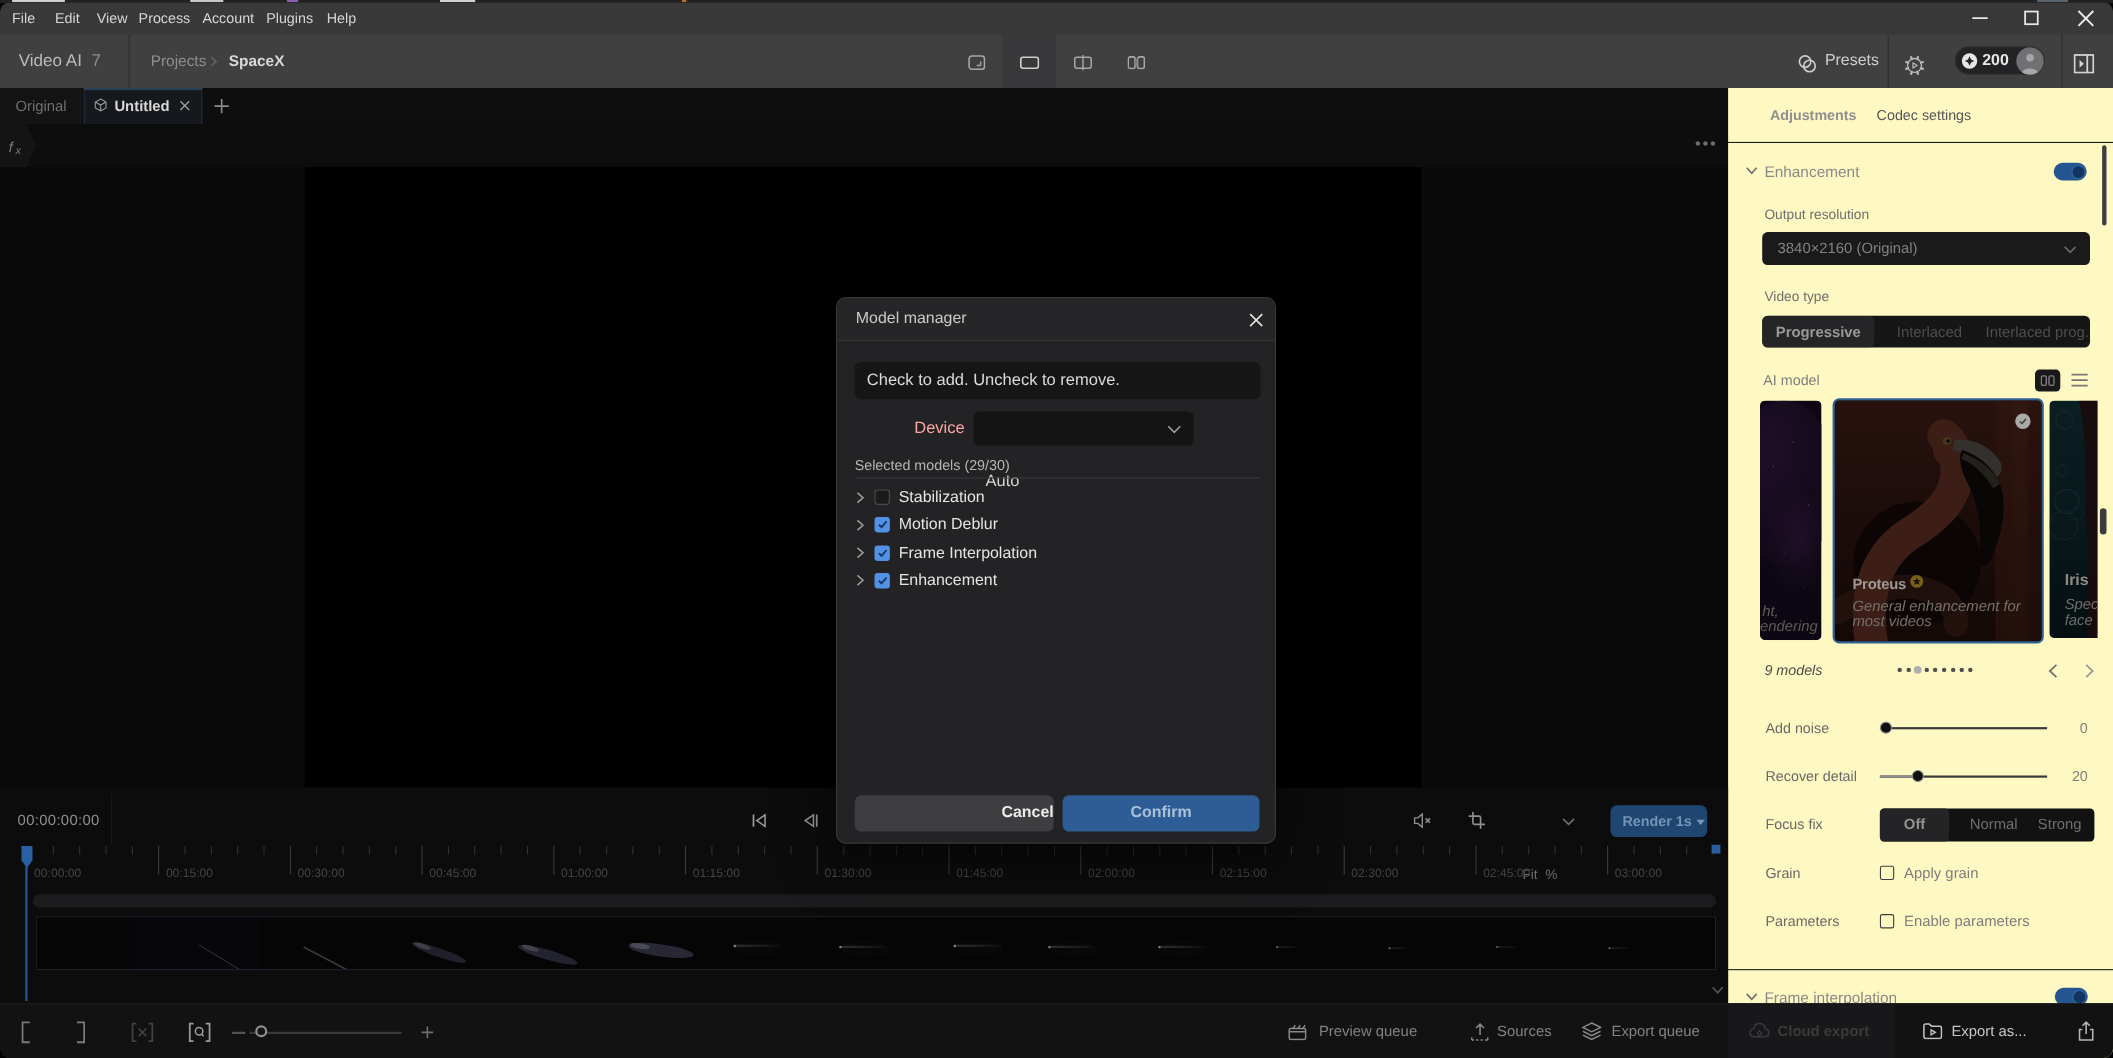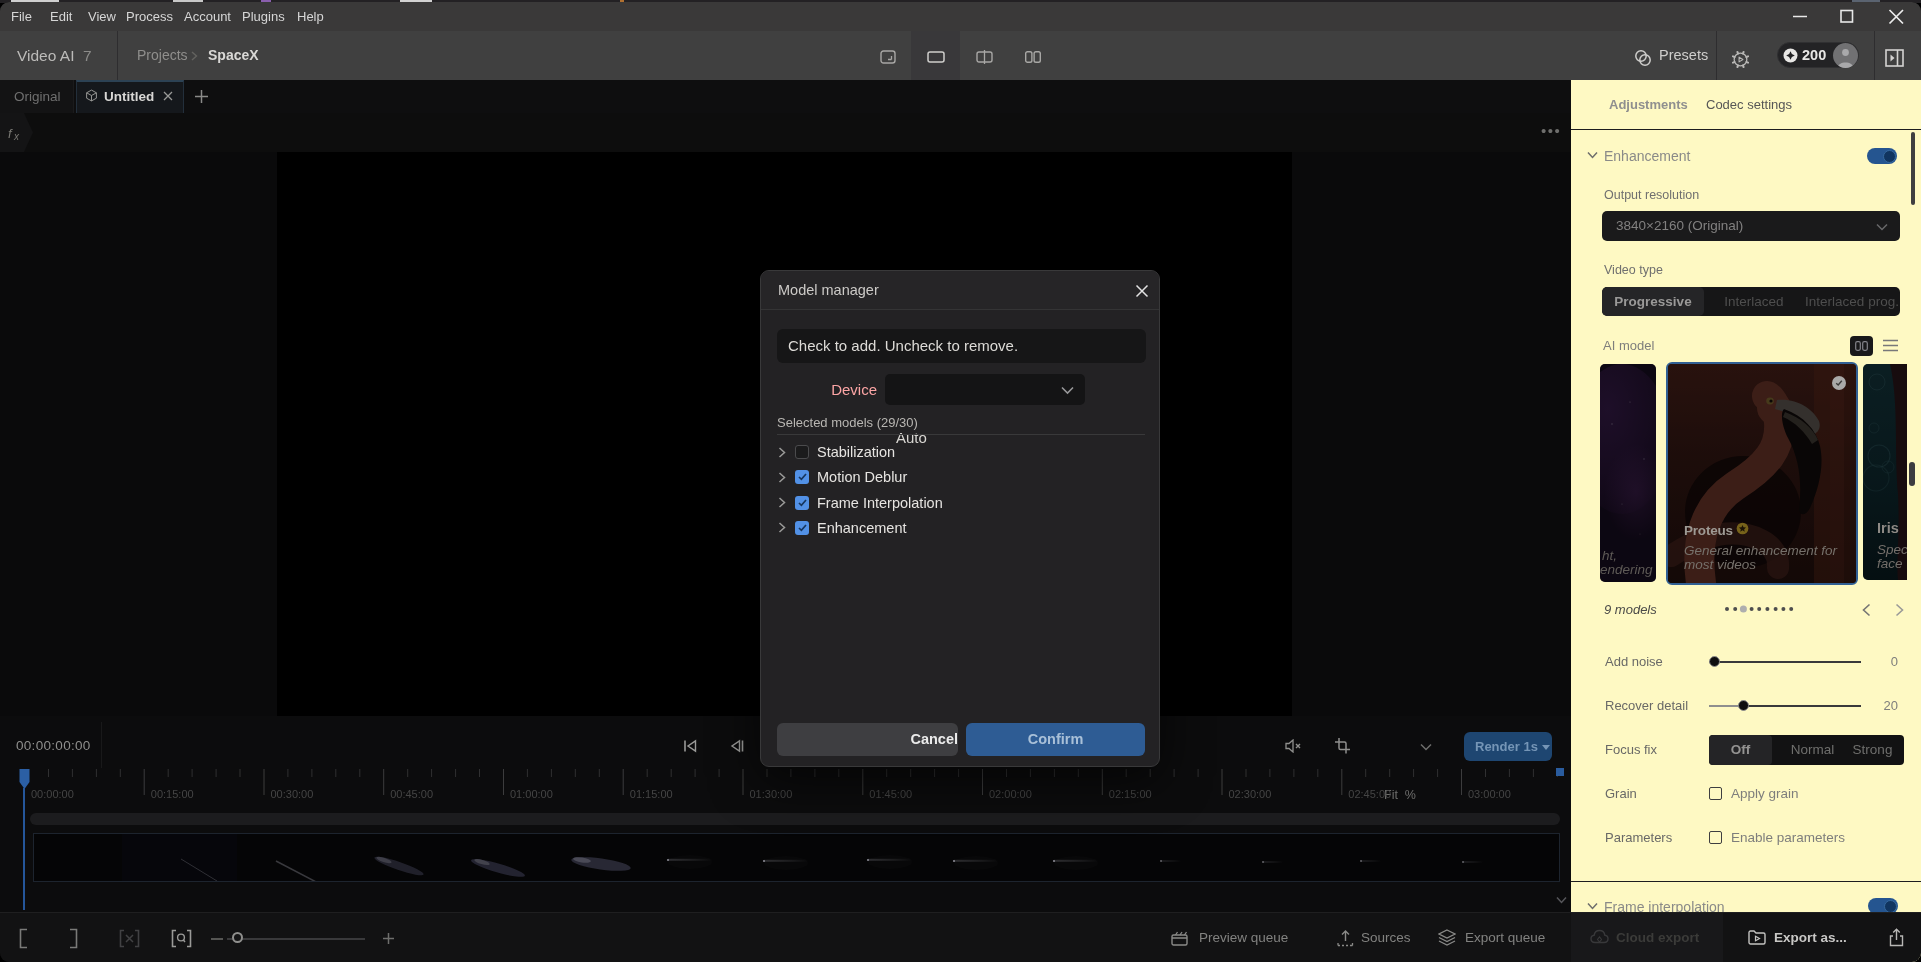--- a/index.html
+++ b/index.html
@@ -467,21 +467,21 @@
 <div class="abs" style="left:1571px;top:0;width:152px;height:49px;background:#18181a;"></div>
 <svg class="ic" style="left:1590px;top:16px;" width="19" height="16" viewBox="0 0 19 16">
         <path d="M5 13.5 C2.5 13.5 1 12 1 9.8 C1 7.8 2.3 6.4 4.2 6.2 C4.6 3.3 6.8 1.5 9.5 1.5 C12.2 1.5 14.4 3.3 14.8 6.2 C16.7 6.4 18 7.8 18 9.8 C18 12 16.5 13.5 14 13.5 Z" fill="none" stroke="#38383a" stroke-width="1.4"></path>
         <path d="M9.5 13 L7.5 10.5 L9.5 8 L11.5 10.5 Z" fill="none" stroke="#38383a" stroke-width="1.1"></path>
       </svg>
 <div class="lbl" style="left:1616px;top:0;height:49px;line-height:49px;font-size:13.5px;font-weight:600;color:#3b3b39;">Cloud export</div>
 <svg class="ic" style="left:1748px;top:17px;" width="18" height="15" viewBox="0 0 18 15">
         <path d="M1 2.5 C1 1.7 1.7 1 2.5 1 H6 L8 3 H15.5 C16.3 3 17 3.7 17 4.5 V12.5 C17 13.3 16.3 14 15.5 14 H2.5 C1.7 14 1 13.3 1 12.5 Z" fill="none" stroke="#c4c3c1" stroke-width="1.4"></path>
         <path d="M7.5 6.2 L11.5 8.5 L7.5 10.8 Z" fill="none" stroke="#c4c3c1" stroke-width="1.2"></path>
       </svg>
-<div class="lbl" style="left:1774px;top:0;height:49px;line-height:49px;font-size:13.5px;font-weight:700;color:#c8c7c5;">Export as...</div>
+<div class="lbl" style="left:1774px;top:0;height:49px;line-height:49px;font-size:13.5px;font-weight:400;color:#c8c7c5;">Export as...</div>
 <svg class="ic" style="left:1889px;top:15px;" width="15" height="19" viewBox="0 0 15 19">
         <path d="M7.5 12 V1.5 M4.2 4.5 L7.5 1.2 L10.8 4.5" fill="none" stroke="#b8b7b5" stroke-width="1.4"></path>
         <path d="M4 8 H1.5 V17.5 H13.5 V8 H11" fill="none" stroke="#b8b7b5" stroke-width="1.4"></path>
       </svg>
 
 </div>
 
 <div class="abs" style="left:760px;top:268px;width:400px;height:497px;background:#232224;border:1px solid #39393a;border-radius:9px;box-shadow:0 12px 48px rgba(0,0,0,.65);overflow:hidden;">
 <div class="abs" style="left:0;top:0;width:400px;height:39px;background:#262527;border-bottom:1px solid #343435;"></div>
 <div class="lbl" style="left:17px;top:0;height:39px;line-height:39px;font-size:14.5px;color:#cccac7;">Model manager</div>

